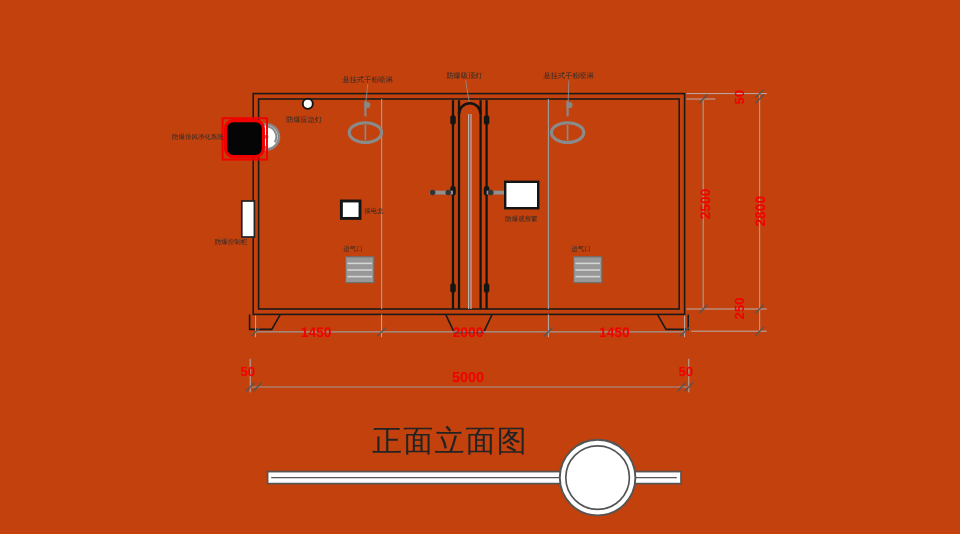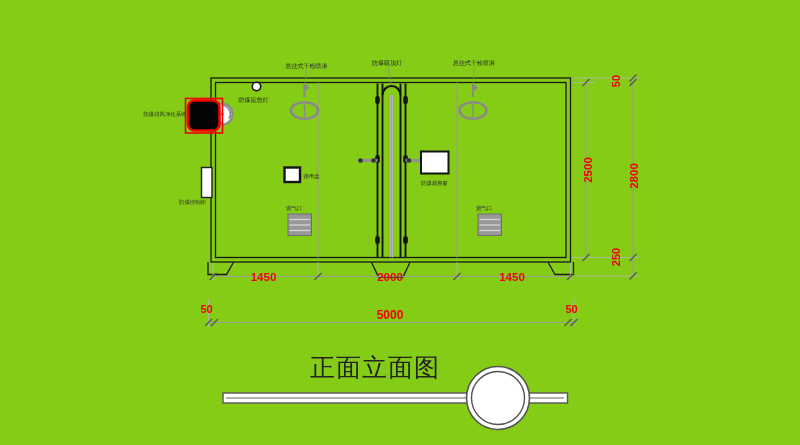--- a/index.html
+++ b/index.html
@@ -1,16 +1,16 @@
 <!DOCTYPE html>
 <html><head>
 <meta charset="utf-8">
 <style>
   html,body{margin:0;padding:0;background:#ffffff;}
-  .canvas{position:relative;width:800px;height:445px;background:#84cc16;overflow:hidden;
+  .canvas{position:relative;width:800px;height:445px;background:#c2410c;overflow:hidden;
           font-family:"Liberation Sans",sans-serif;}
   svg{display:block;}
   .thin{stroke:#1a1a1a;stroke-width:1.3;fill:none;}
   .panel{stroke:#9a9a9a;stroke-width:1;}
   .post{stroke:#141414;stroke-width:1.9;}
   .gapline{stroke:#b3b3b3;stroke-width:1;}
   .grayline{stroke:#8a8a8a;fill:none;}
   .dim{stroke:#9c9c9c;stroke-width:1;fill:none;}
   .ext{stroke:#b5b5b5;stroke-width:0.8;fill:none;}
   .tick{stroke:#555;stroke-width:1.2;}

